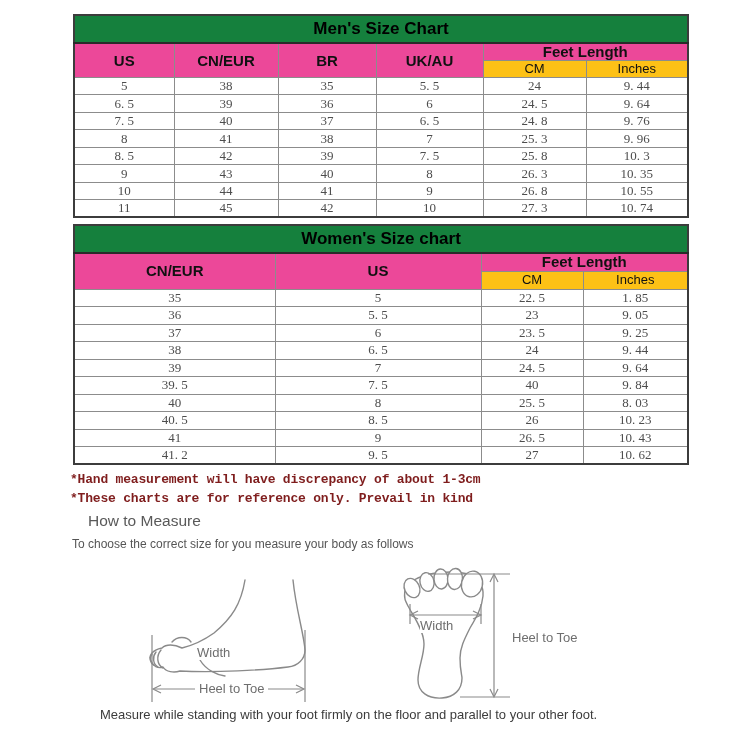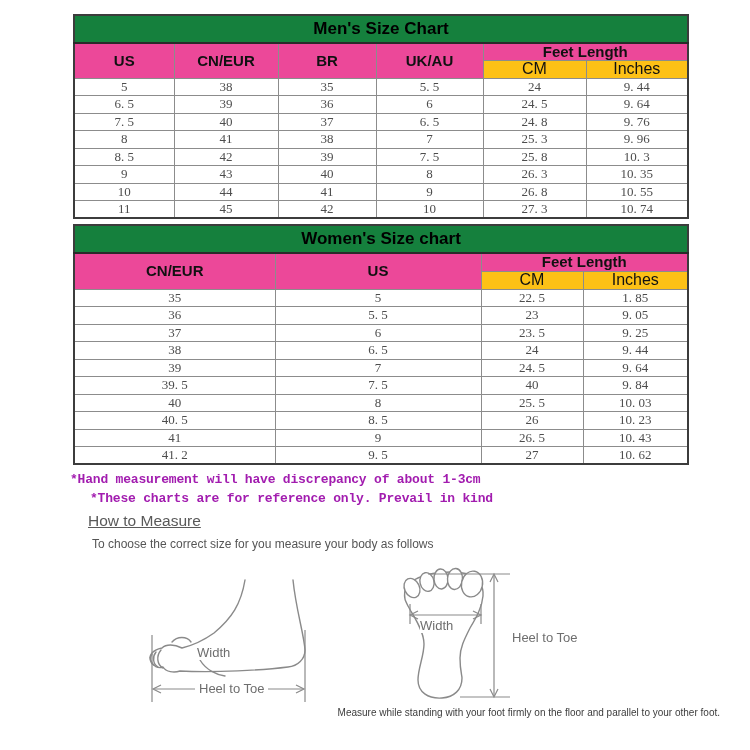--- a/index.html
+++ b/index.html
@@ -35,62 +35,62 @@
   }
   .head {
     background:#ec4899;
     font-weight:bold;
     font-size:15px;
     color:#111;
   }
   .subhead {
     background:#FDC116;
     font-weight:normal;
-    font-size:16px;
+    font-size:13px;
     color:#111;
     height:17px;
   }
   .fl-head { height:17px; }
   table.size-table tbody td {
     height:17.5px;
     font-family:"Liberation Serif", serif;
     font-size:13px;
     color:#4d4d4d;
     background:#fff;
   }
 
   
   .note-line {
     position:absolute;
     left:70px;
     font-family:"Liberation Mono", monospace;
     font-weight:bold;
     font-size:13px;
     letter-spacing:-0.2px;
-    color:#a21caf;
+    color:#7f1d1d;
     white-space:nowrap;
   }
 
   
-  .htm-heading { position:absolute; left:88px; top:512px; font-size:15.5px; color:#595959;text-decoration:underline; }
-  .htm-intro   { position:absolute; left:92px; top:537px; font-size:12px;  color:#555555; }
+  .htm-heading { position:absolute; left:88px; top:512px; font-size:15.5px; color:#595959; }
+  .htm-intro   { position:absolute; left:72px; top:537px; font-size:12px;  color:#555555; }
 
   .diagram-label {
     position:absolute;
     font-size:13px;
     color:#6e6e6e;
     white-space:nowrap;
     background:#fff;
   }
 
   .caption {
     position:absolute;
     left:100px; top:707px; width:620px;
-    text-align:right;
-    font-size:10px;
+    text-align:left;
+    font-size:13px;
     color:#3c3c3c;
     white-space:nowrap;
   }
 
   svg .sketch { fill:none; stroke:#8a8a8a; stroke-width:1.4; stroke-linecap:round; stroke-linejoin:round; }
   svg .toe    { fill:#ffffff; stroke:#8a8a8a; stroke-width:1.4; }
   svg .dim    { fill:none; stroke:#8a8a8a; stroke-width:1.2; }
 </style>
 </head>
 <body>
@@ -243,21 +243,21 @@
       <tr>
         <td>39. 5</td>
         <td>7. 5</td>
         <td>40</td>
         <td>9. 84</td>
       </tr>
       <tr>
         <td>40</td>
         <td>8</td>
         <td>25. 5</td>
-        <td>10. 03</td>
+        <td>8. 03</td>
       </tr>
       <tr>
         <td>40. 5</td>
         <td>8. 5</td>
         <td>26</td>
         <td>10. 23</td>
       </tr>
       <tr>
         <td>41</td>
         <td>9</td>
@@ -267,21 +267,21 @@
       <tr>
         <td>41. 2</td>
         <td>9. 5</td>
         <td>27</td>
         <td>10. 62</td>
       </tr>
     </tbody>
 </table>
 
 <div class="note-line" style="top:472px;">*Hand measurement will have discrepancy of about 1-3cm</div>
-<div class="note-line" style="top:491px;margin-left:20px;">*These charts are for reference only. Prevail in kind</div>
+<div class="note-line" style="top:491px;">*These charts are for reference only. Prevail in kind</div>
 
 <div class="htm-heading">How to Measure</div>
 <div class="htm-intro">To choose the correct size for you measure your body as follows</div>
 
 <svg class="abs" style="left:144px; top:560px;" width="170" height="148" viewBox="0 0 170 148">
 
   <path class="sketch" d="M101,20 C97,44 88,58 70,73 C56,83 46,86 38,88
                            C30,84 22,84 18,88 C8,90 4,96 7,101 C9,106 14,109 19,107
                            C22,112 30,113 36,111 C70,113 120,110 144,107
                            C154,106 161,99 161,90 C160,74 152,50 149,20"></path>

